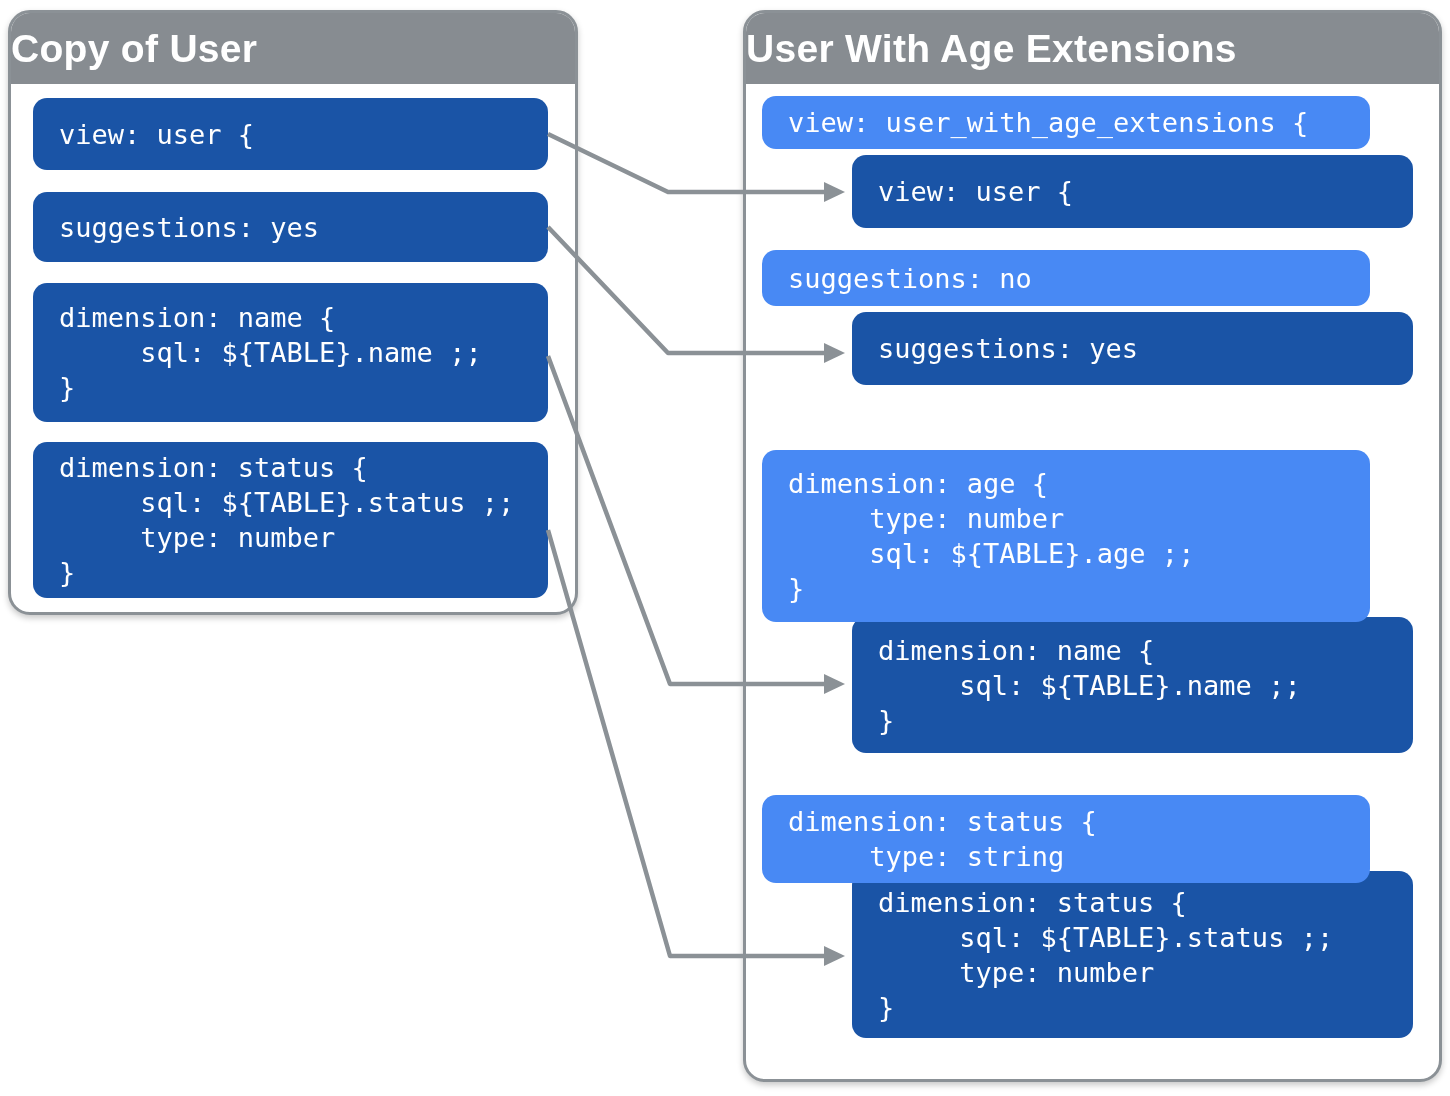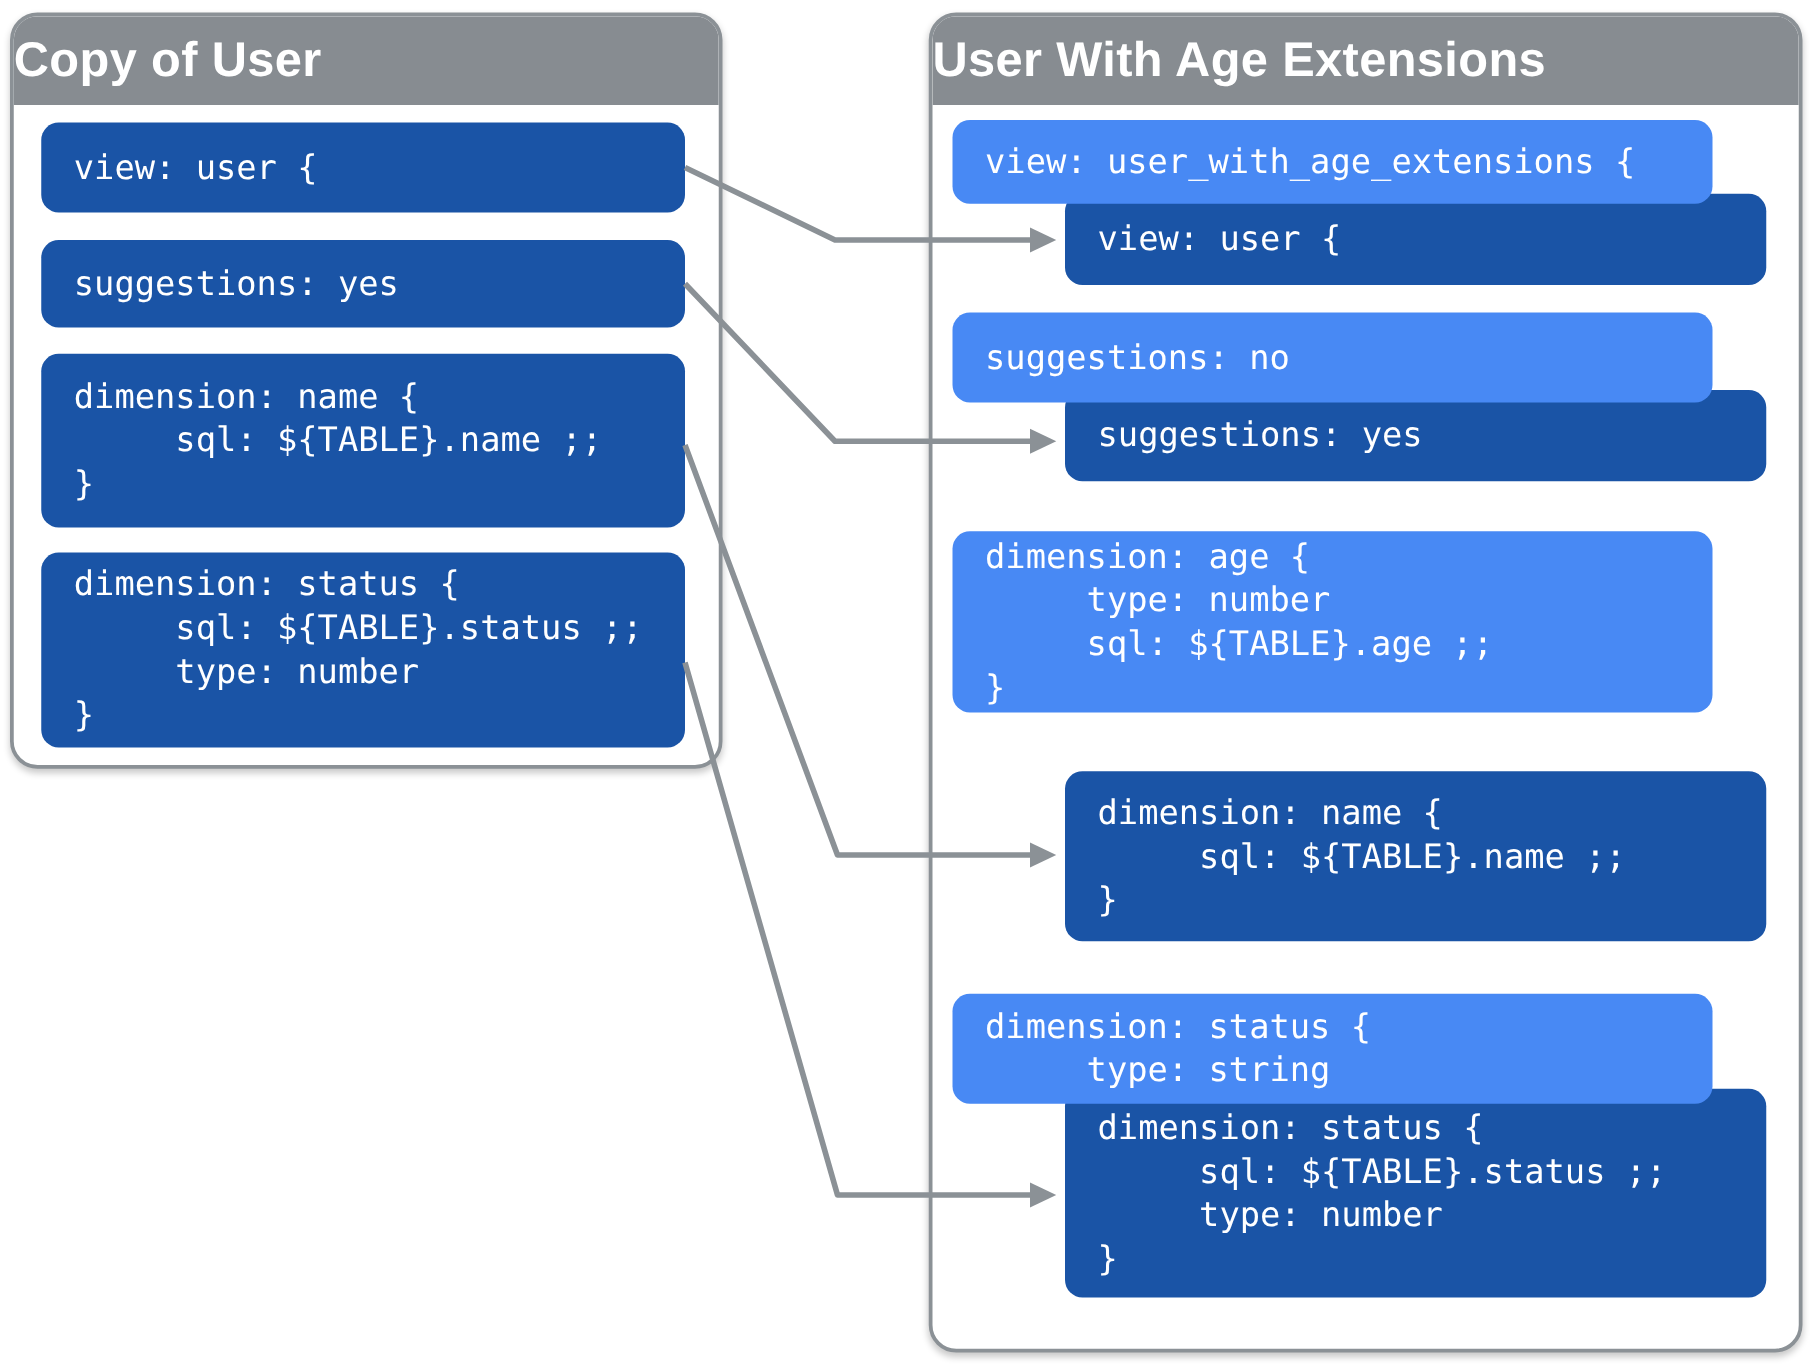--- a/index.html
+++ b/index.html
@@ -66,25 +66,25 @@
   
   .lb { left: 33px; width: 515px; }
   .lb1 { top: 98px;  height: 72px; }
   .lb2 { top: 192px; height: 70px; }
   .lb3 { top: 283px; height: 139px; }
   .lb4 { top: 442px; height: 156px; }
 
   
   .rl { left: 762px; width: 608px; }
   .rd { left: 852px; width: 561px; }
-  .rb1l { top: 96px;  height: 67px; }
+  .rb1l { top: 96px;  height: 53px; }
   .rb1d { top: 155px; height: 73px; }
-  .rb2l { top: 250px; height: 72px; }
+  .rb2l { top: 250px; height: 56px; }
   .rb2d { top: 312px; height: 73px; }
-  .rb3l { top: 425px; height: 145px; }
+  .rb3l { top: 450px; height: 172px; }
   .rb3d { top: 617px; height: 136px; }
   .rb4l { top: 795px; height: 88px; }
   .rb4d { top: 871px; height: 167px; }
 
   
   svg.arrows {
     position: absolute;
     left: 0; top: 0;
     z-index: 6;
     pointer-events: none;

